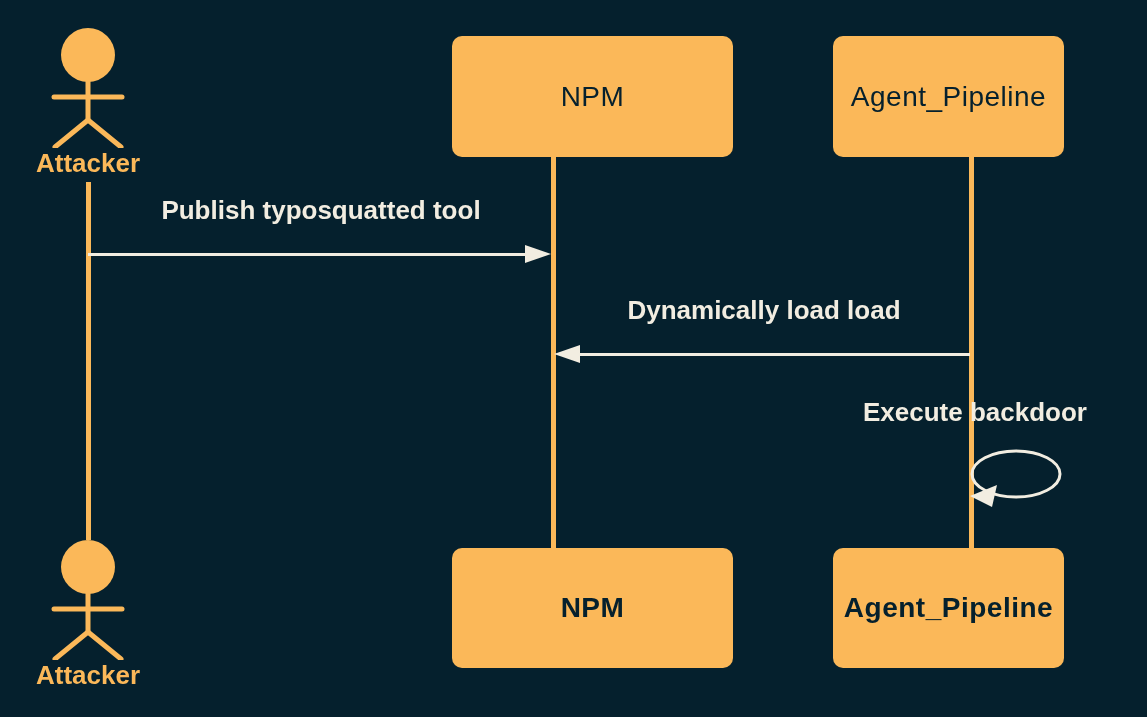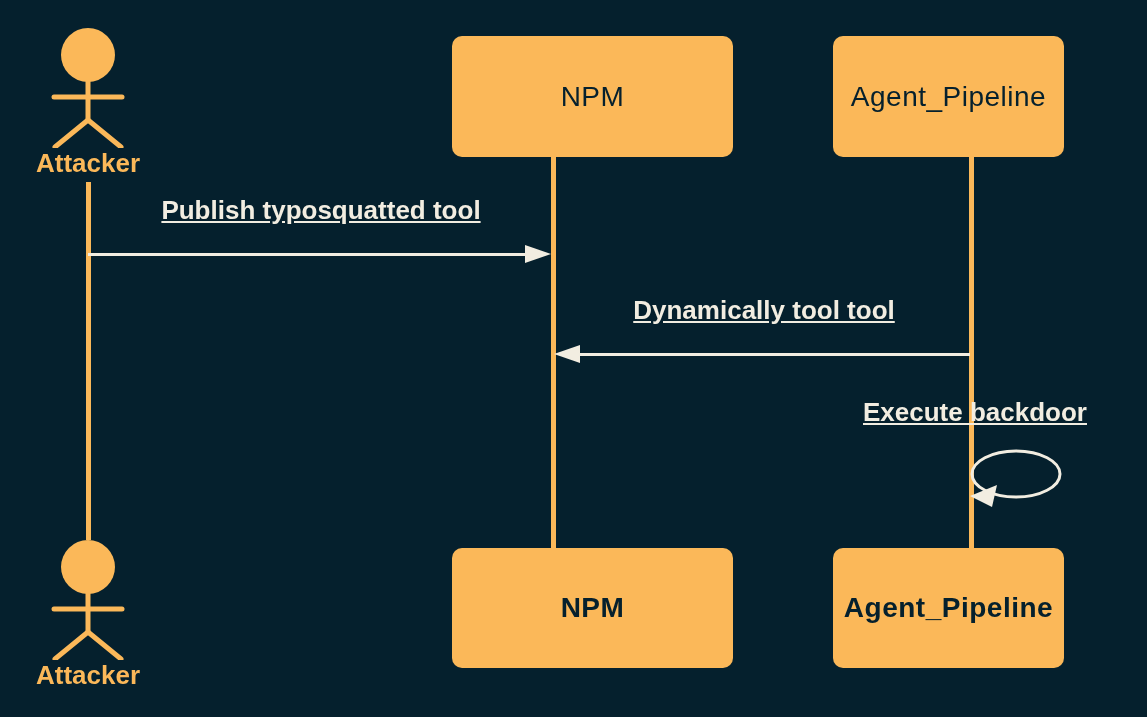--- a/index.html
+++ b/index.html
@@ -60,21 +60,20 @@
   }
   .actor-label.top { top: 148px; }
   .actor-label.bottom { top: 660px; }
   
   .msg-label {
     position: absolute;
     text-align: center;
     color: #F2EDE1;
     font-size: 26px;
     font-weight: 600;
-    text-decoration: underline;
   }
   .msg1-label { left: 88px; width: 466px; top: 195px; }
   .msg2-label { left: 556px; width: 416px; top: 295px; }
   .msg3-label { left: 800px; width: 350px; top: 397px; }
   .msg-line {
     position: absolute;
     height: 3px;
     background: #F2EDE1;
   }
   .msg1-line { left: 88px; top: 253px; width: 437px; }
@@ -139,21 +138,21 @@
     <span>NPM</span>
   </div>
   <div class="pbox bottom agent">
     <span>Agent_Pipeline</span>
   </div>
 
   <div class="msg-label msg1-label">Publish typosquatted tool</div>
   <div class="msg-line msg1-line"></div>
   <div class="arrowhead right"></div>
 
-  <div class="msg-label msg2-label">Dynamically tool tool</div>
+  <div class="msg-label msg2-label">Dynamically load load</div>
   <div class="msg-line msg2-line"></div>
   <div class="arrowhead left"></div>
 
   <div class="msg-label msg3-label">Execute backdoor</div>
   <svg class="self-loop" viewBox="0 0 105 62">
     <ellipse cx="49" cy="26" rx="44" ry="23" fill="none" stroke="#F2EDE1" stroke-width="3"></ellipse>
     <polygon points="3,48 30,37 25,59" fill="#F2EDE1"></polygon>
   </svg>
 
 </div>

